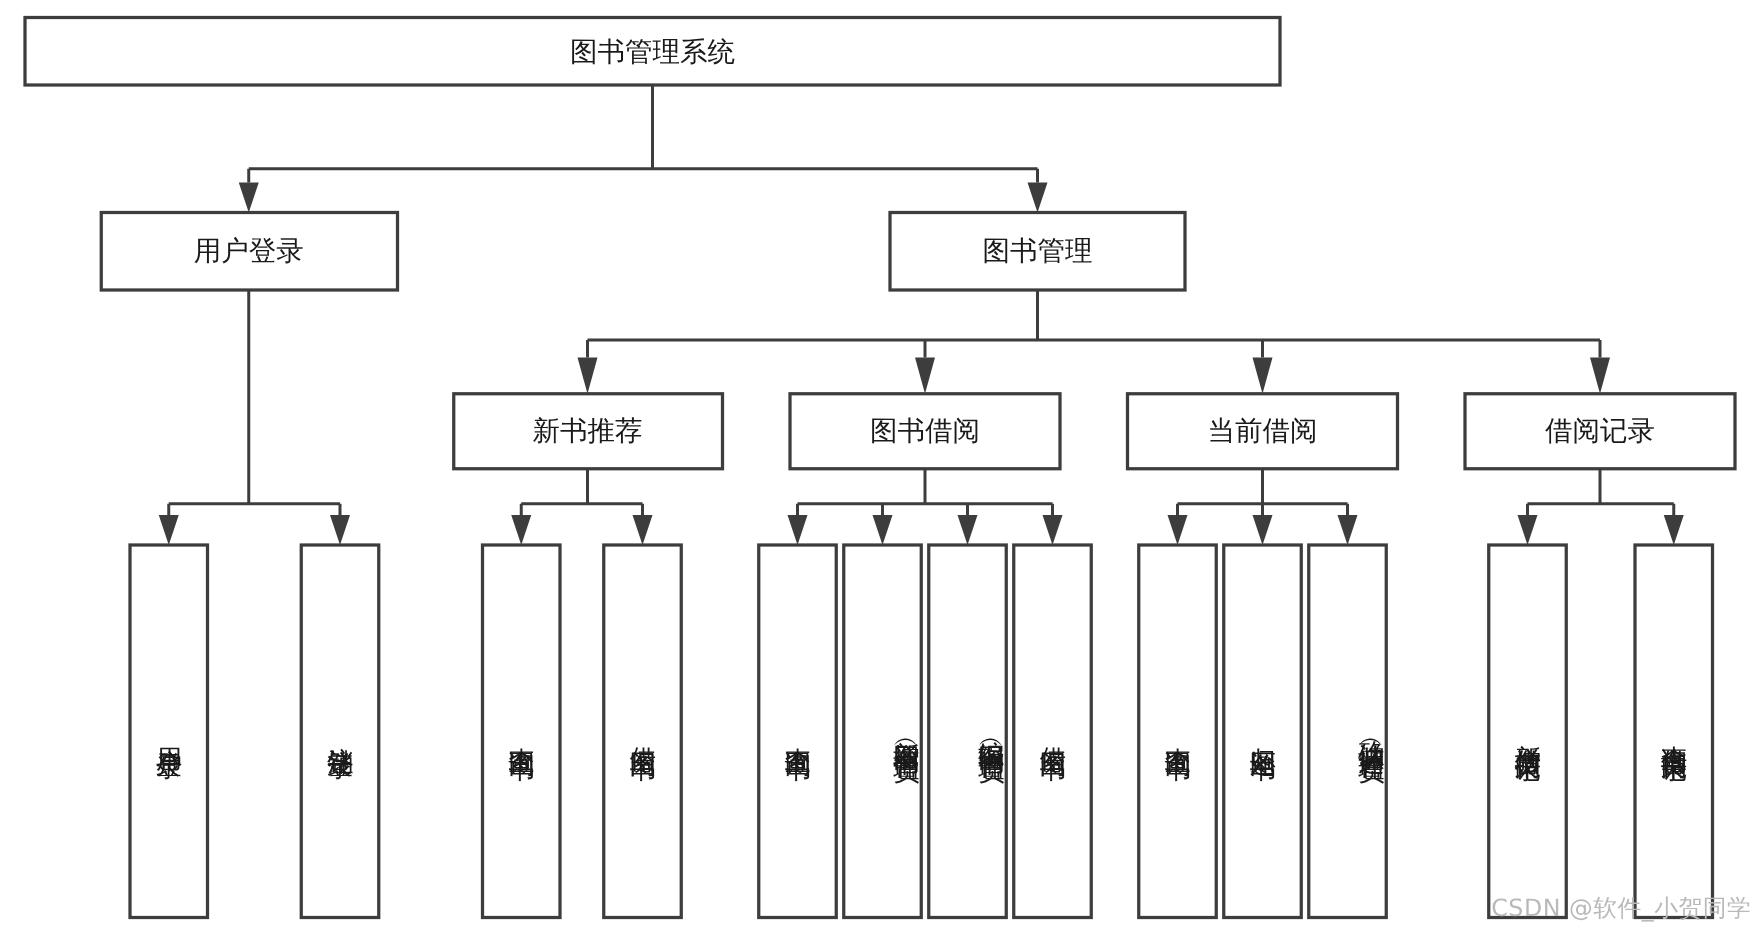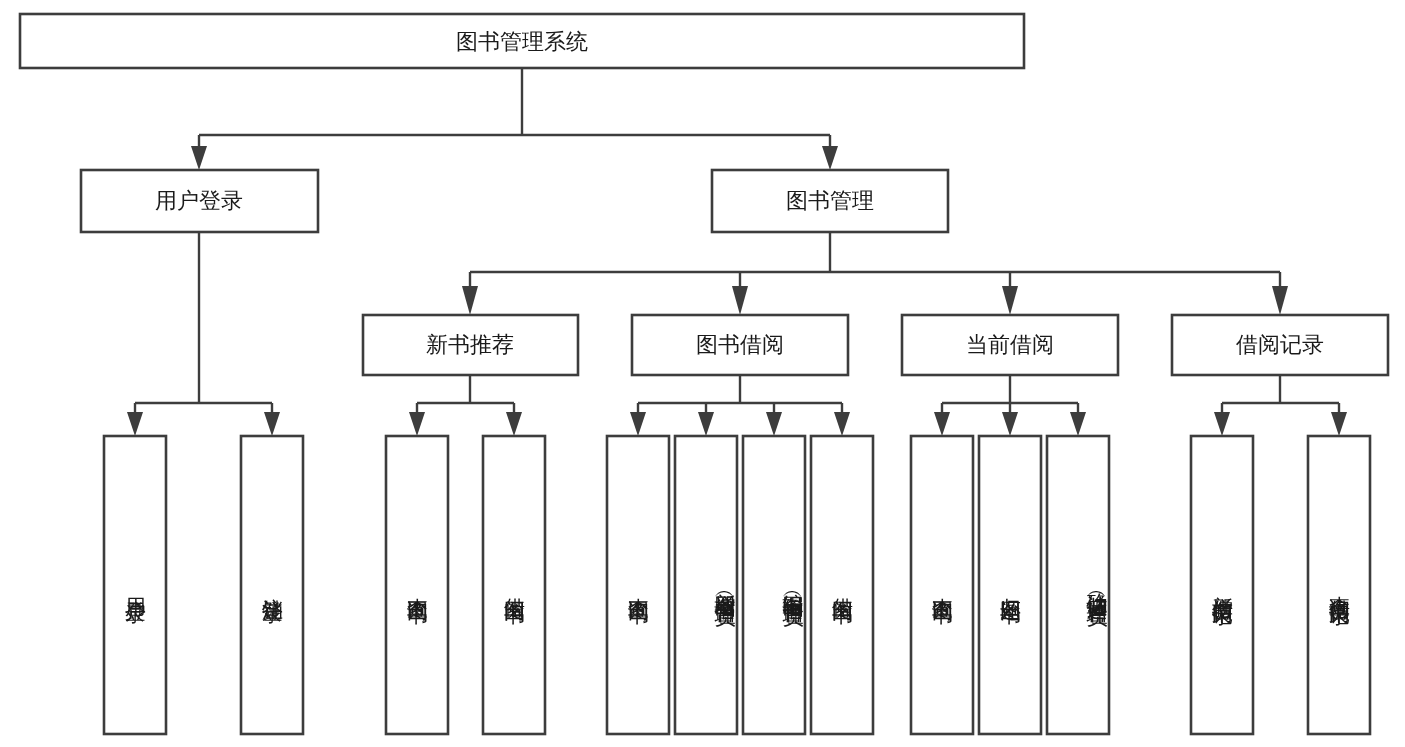--- a/index.html
+++ b/index.html
@@ -203,14 +203,15 @@
   <div class="node-label-v" style="left:743px; top:440px; width:62px; height:290px; display:flex; align-items:flex-start; justify-content:center;">编辑图书（管理员）</div>
   <div class="node-label-v" style="left:811px; top:436px; width:62px; height:298px; display:flex; align-items:center; justify-content:center;">借阅图书</div>
 
   <div class="node-label-v" style="left:911px; top:436px; width:62px; height:298px; display:flex; align-items:center; justify-content:center;">查询图书</div>
   <div class="node-label-v" style="left:979px; top:436px; width:62px; height:298px; display:flex; align-items:center; justify-content:center;">归还图书</div>
   <div class="node-label-v" style="left:1047px; top:440px; width:62px; height:290px; display:flex; align-items:flex-start; justify-content:center;">确认归还（管理员）</div>
 
   <div class="node-label-v" style="left:1191px; top:436px; width:62px; height:298px; display:flex; align-items:center; justify-content:center;">新增借阅记录</div>
   <div class="node-label-v" style="left:1308px; top:436px; width:62px; height:298px; display:flex; align-items:center; justify-content:center;">查询借阅记录</div>
 
+  <div class="watermark" style="left:1193px; top:714px;">CSDN @软件_小贺同学</div>
 
 </div>
 
 </body></html>

